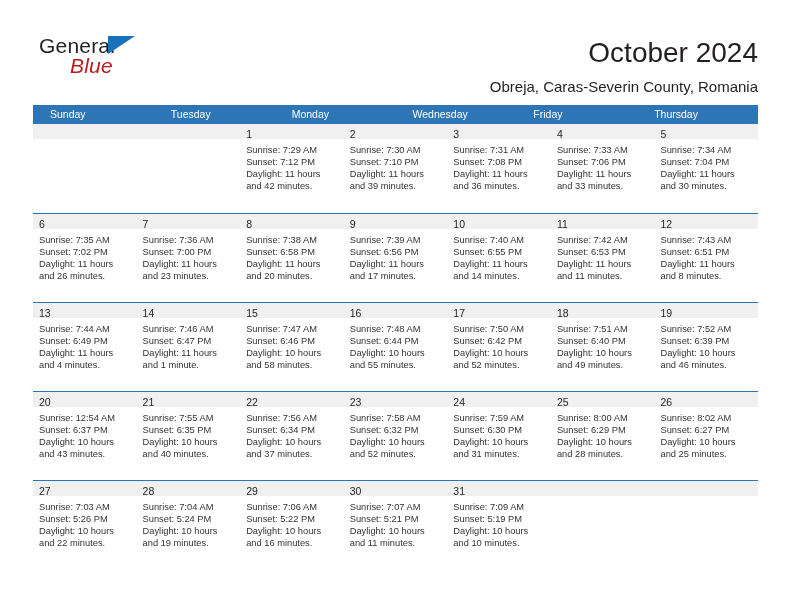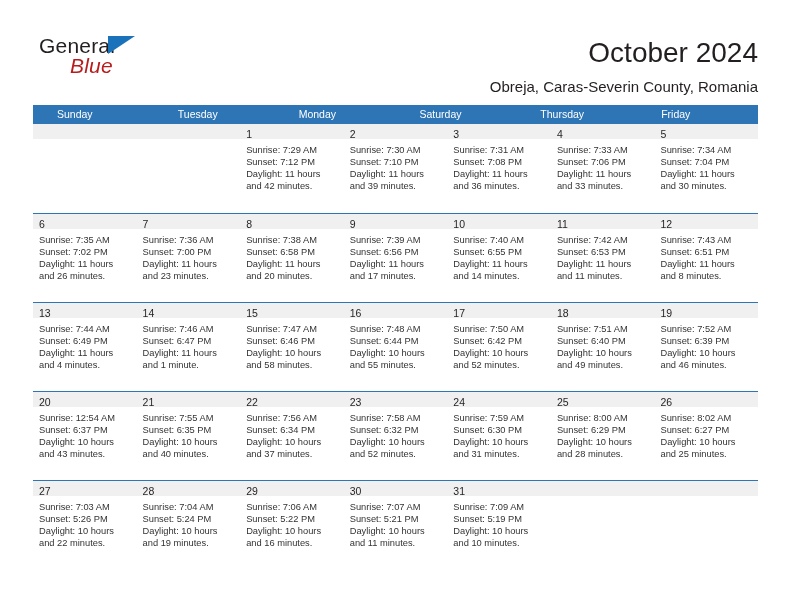--- a/index.html
+++ b/index.html
@@ -95,21 +95,21 @@
   .week-head {
     display: flex;
     background: #2e75b6;
     height: 19px;
   }
   .week-head .dow {
     flex: 1 1 0;
     color: #ffffff;
     font-size: 10.5px;
     line-height: 19px;
-    padding-left: 24px;
+    padding-left: 17px;
     box-sizing: border-box;
     white-space: nowrap;
   }
   .week-row {
     display: flex;
     border-top: 1.6px solid #2e75b6;
     height: 89px;
     box-sizing: border-box;
   }
   .week-row.first {
@@ -160,23 +160,23 @@
       <div class="cal-subtitle">Obreja, Caras-Severin County, Romania</div>
     </div>
 
   </div>
 
   <div class="calendar">
     <div class="week-head">
         <div class="dow">Sunday</div>
         <div class="dow">Tuesday</div>
         <div class="dow">Monday</div>
-        <div class="dow">Saturday</div>
+        <div class="dow">Wednesday</div>
+        <div class="dow">Friday</div>
         <div class="dow">Thursday</div>
-        <div class="dow">Friday</div>
       </div>
     <div>
         <div class="week-row first">
           <div class="cell empty">
             <div class="daynum-band"><span class="daynum"></span></div>
           </div>
           <div class="cell empty">
             <div class="daynum-band"><span class="daynum"></span></div>
           </div>
           <div class="cell">

